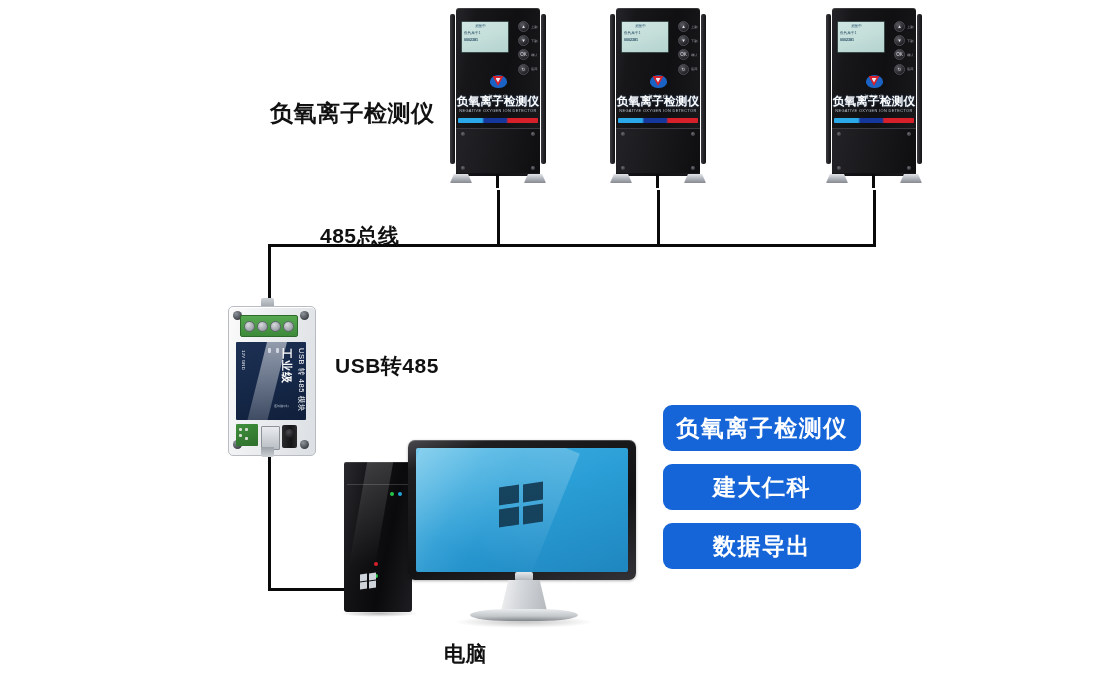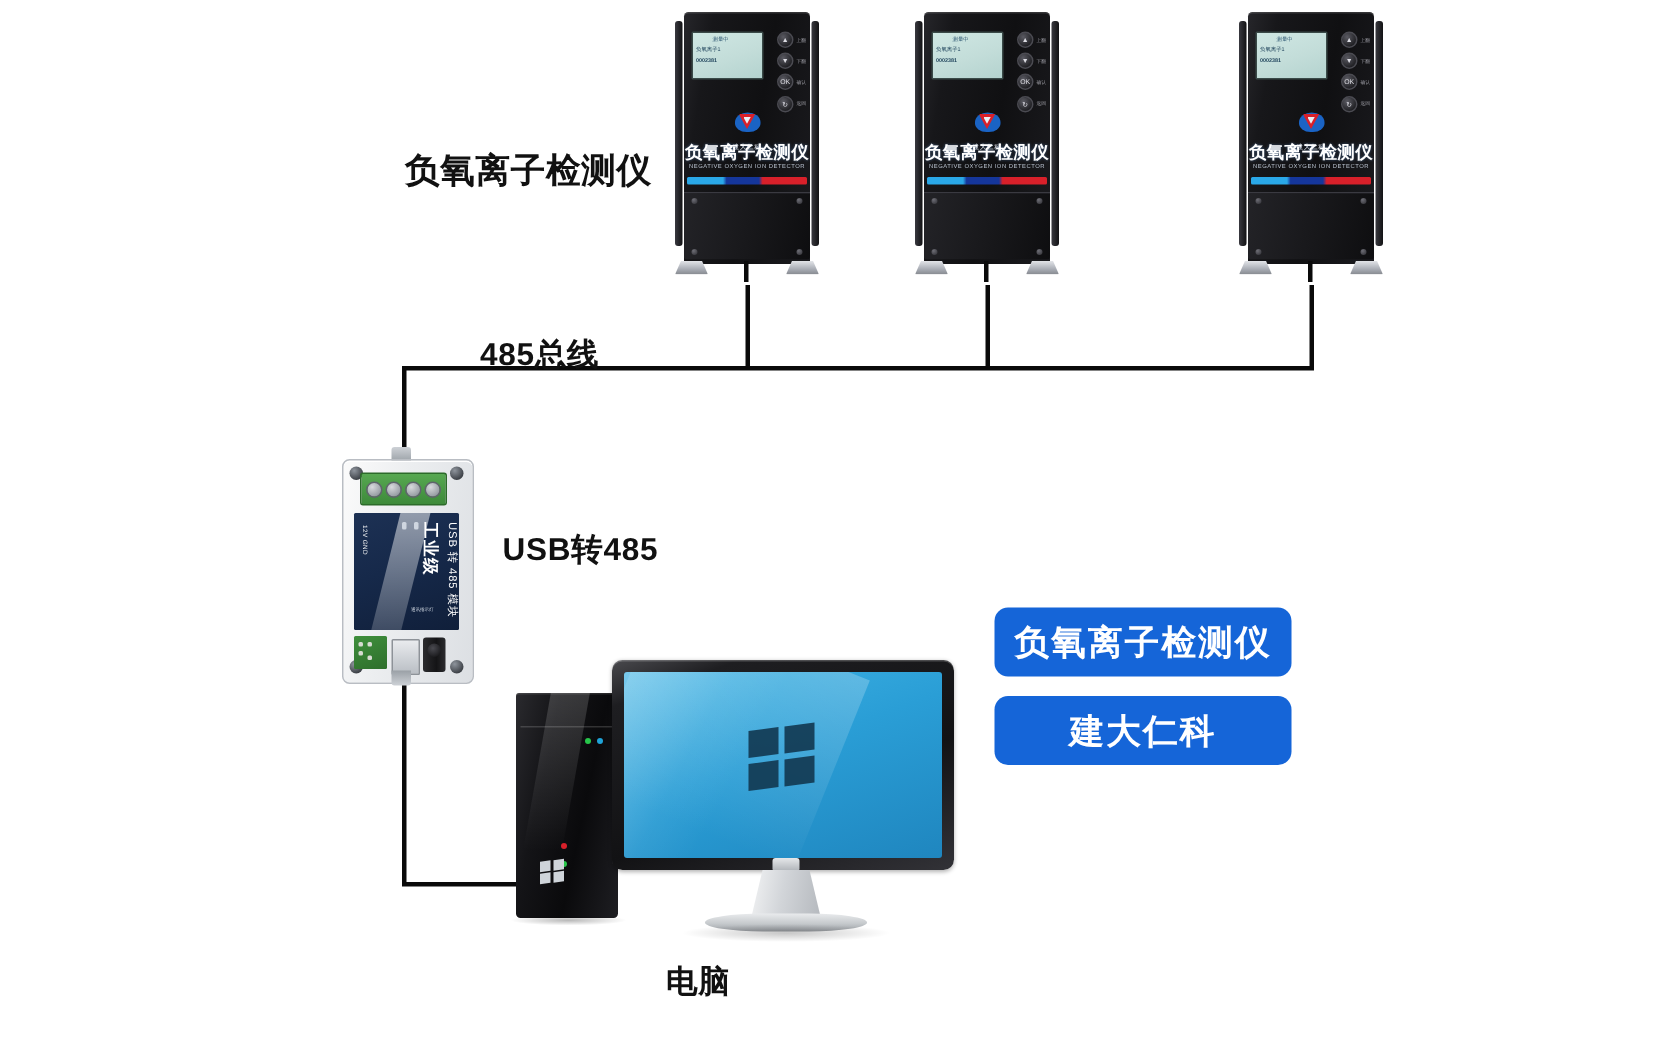--- a/index.html
+++ b/index.html
@@ -698,15 +698,16 @@
     </div>
     <div class="mon-powerled"></div>
     <div class="mon-neck"></div>
     <div class="mon-base"></div>
     <div class="mon-shadow"></div>
   </div>
 
   <div id="features">
     <div class="feature-btn">负氧离子检测仪</div>
     <div class="feature-btn">建大仁科</div>
+    <div class="feature-btn">数据导出</div>
   </div>
 
 </div>
 
 </body></html>

